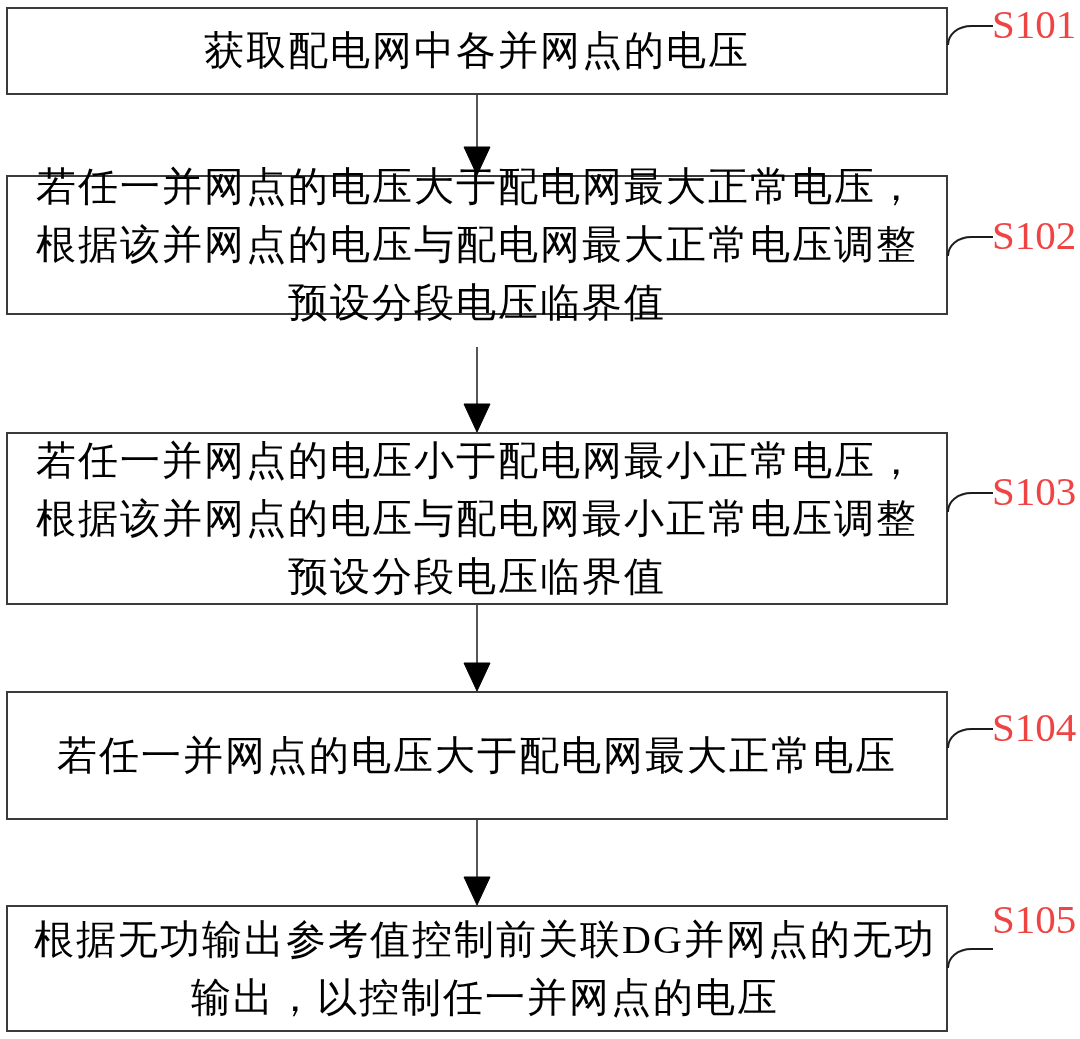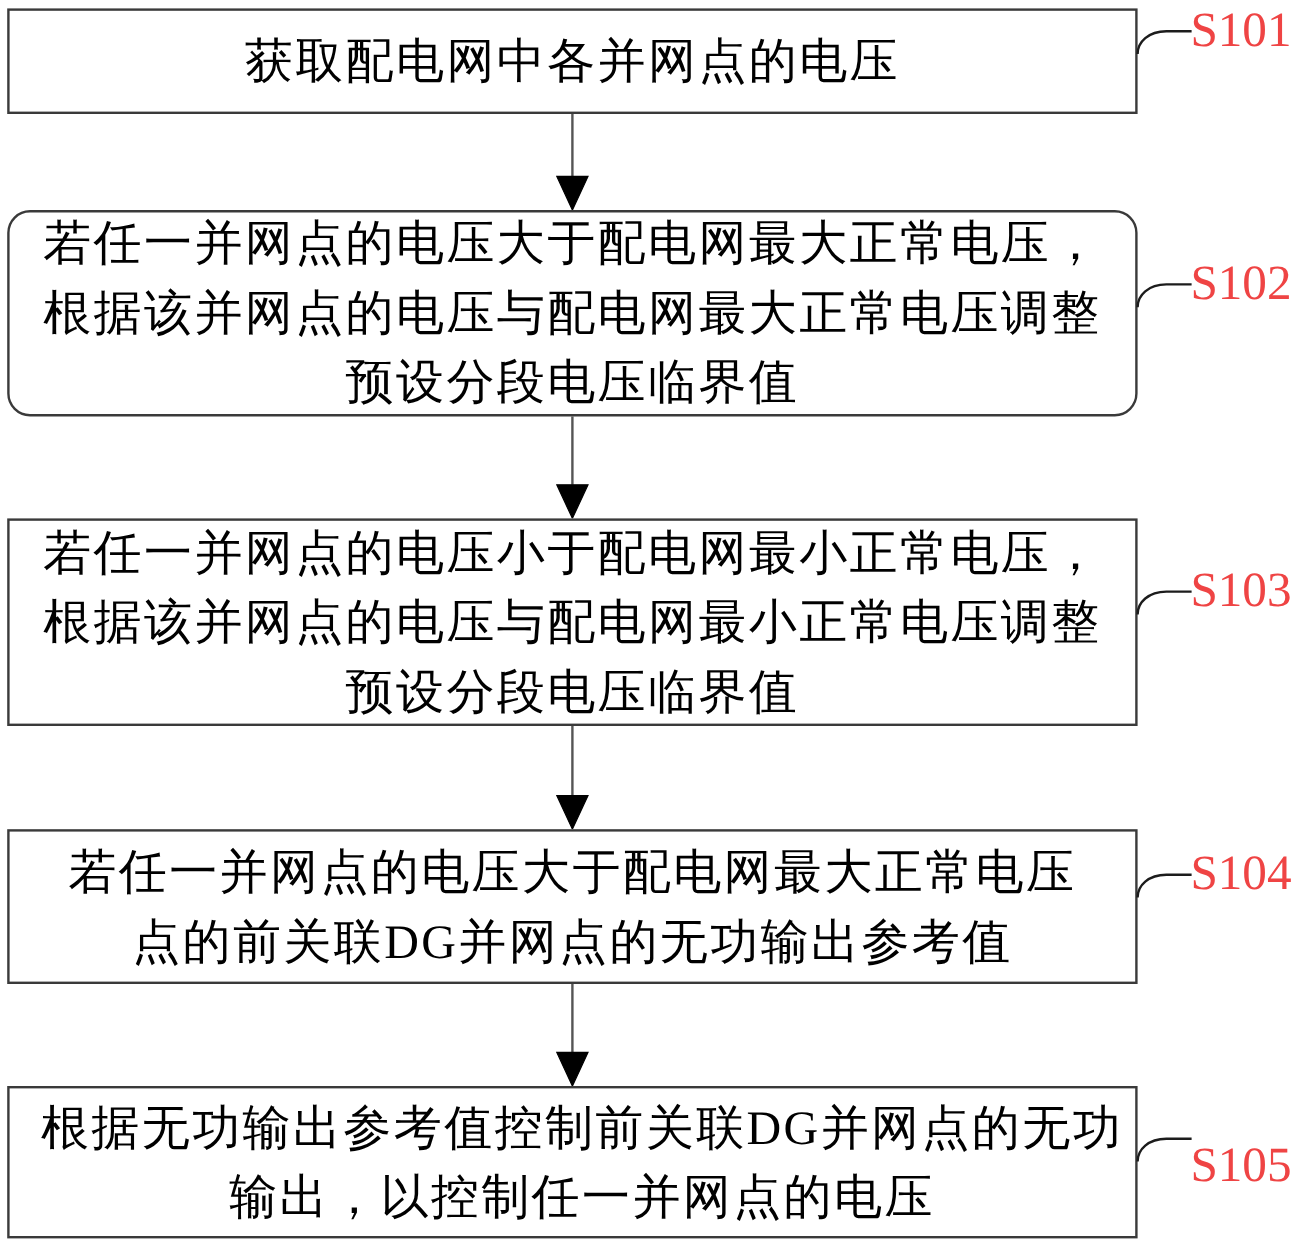--- a/index.html
+++ b/index.html
@@ -73,21 +73,21 @@
   <svg class="connector" style="left:946px; top:23px;" width="48" height="24" viewBox="0 0 48 24">
     <path d="M2,22 C2,12 11,3 26,3 L47,3"></path>
   </svg>
   <div class="step-label" style="top:2px;">S101</div>
 
   <svg class="arrow" style="left:462px; top:95px;" width="30" height="80" viewBox="0 0 30 80">
     <line x1="15" y1="0" x2="15" y2="52"></line>
     <polygon points="2,52 28,52 15,80"></polygon>
   </svg>
 
-  <div class="box" style="top:175px; height:172px;border-radius:19px;">
+  <div class="box" style="top:175px; height:140px;">
     <div class="box-line">若任一并网点的电压大于配电网最大正常电压，</div>
     <div class="box-line">根据该并网点的电压与配电网最大正常电压调整</div>
     <div class="box-line">预设分段电压临界值</div>
   </div>
   <svg class="connector" style="left:946px; top:234px;" width="48" height="24" viewBox="0 0 48 24">
     <path d="M2,22 C2,12 11,3 26,3 L47,3"></path>
   </svg>
   <div class="step-label" style="top:213px;">S102</div>
 
   <svg class="arrow" style="left:462px; top:347px;" width="30" height="85" viewBox="0 0 30 85">
@@ -105,34 +105,33 @@
   </svg>
   <div class="step-label" style="top:469px;">S103</div>
 
   <svg class="arrow" style="left:462px; top:605px;" width="30" height="86" viewBox="0 0 30 86">
     <line x1="15" y1="0" x2="15" y2="58"></line>
     <polygon points="2,58 28,58 15,86"></polygon>
   </svg>
 
   <div class="box" style="top:691px; height:129px;">
     <div class="box-line">若任一并网点的电压大于配电网最大正常电压</div>
-    <div class="box-line">点的前关联DG并网点的无功输出参考值</div>
   </div>
   <svg class="connector" style="left:946px; top:726px;" width="48" height="24" viewBox="0 0 48 24">
     <path d="M2,22 C2,12 11,3 26,3 L47,3"></path>
   </svg>
   <div class="step-label" style="top:705px;">S104</div>
 
   <svg class="arrow" style="left:462px; top:820px;" width="30" height="85" viewBox="0 0 30 85">
     <line x1="15" y1="0" x2="15" y2="57"></line>
     <polygon points="2,57 28,57 15,85"></polygon>
   </svg>
 
   <div class="box" style="top:905px; height:127px;padding-left:16px;">
     <div class="box-line">根据无功输出参考值控制前关联DG并网点的无功</div>
     <div class="box-line">输出，以控制任一并网点的电压</div>
   </div>
   <svg class="connector" style="left:946px; top:946px;" width="48" height="24" viewBox="0 0 48 24">
     <path d="M2,22 C2,12 11,3 26,3 L47,3"></path>
   </svg>
-  <div class="step-label" style="top:948px;">S105</div>
+  <div class="step-label" style="top:897px;">S105</div>
 
 </div>
 
 </body></html>

